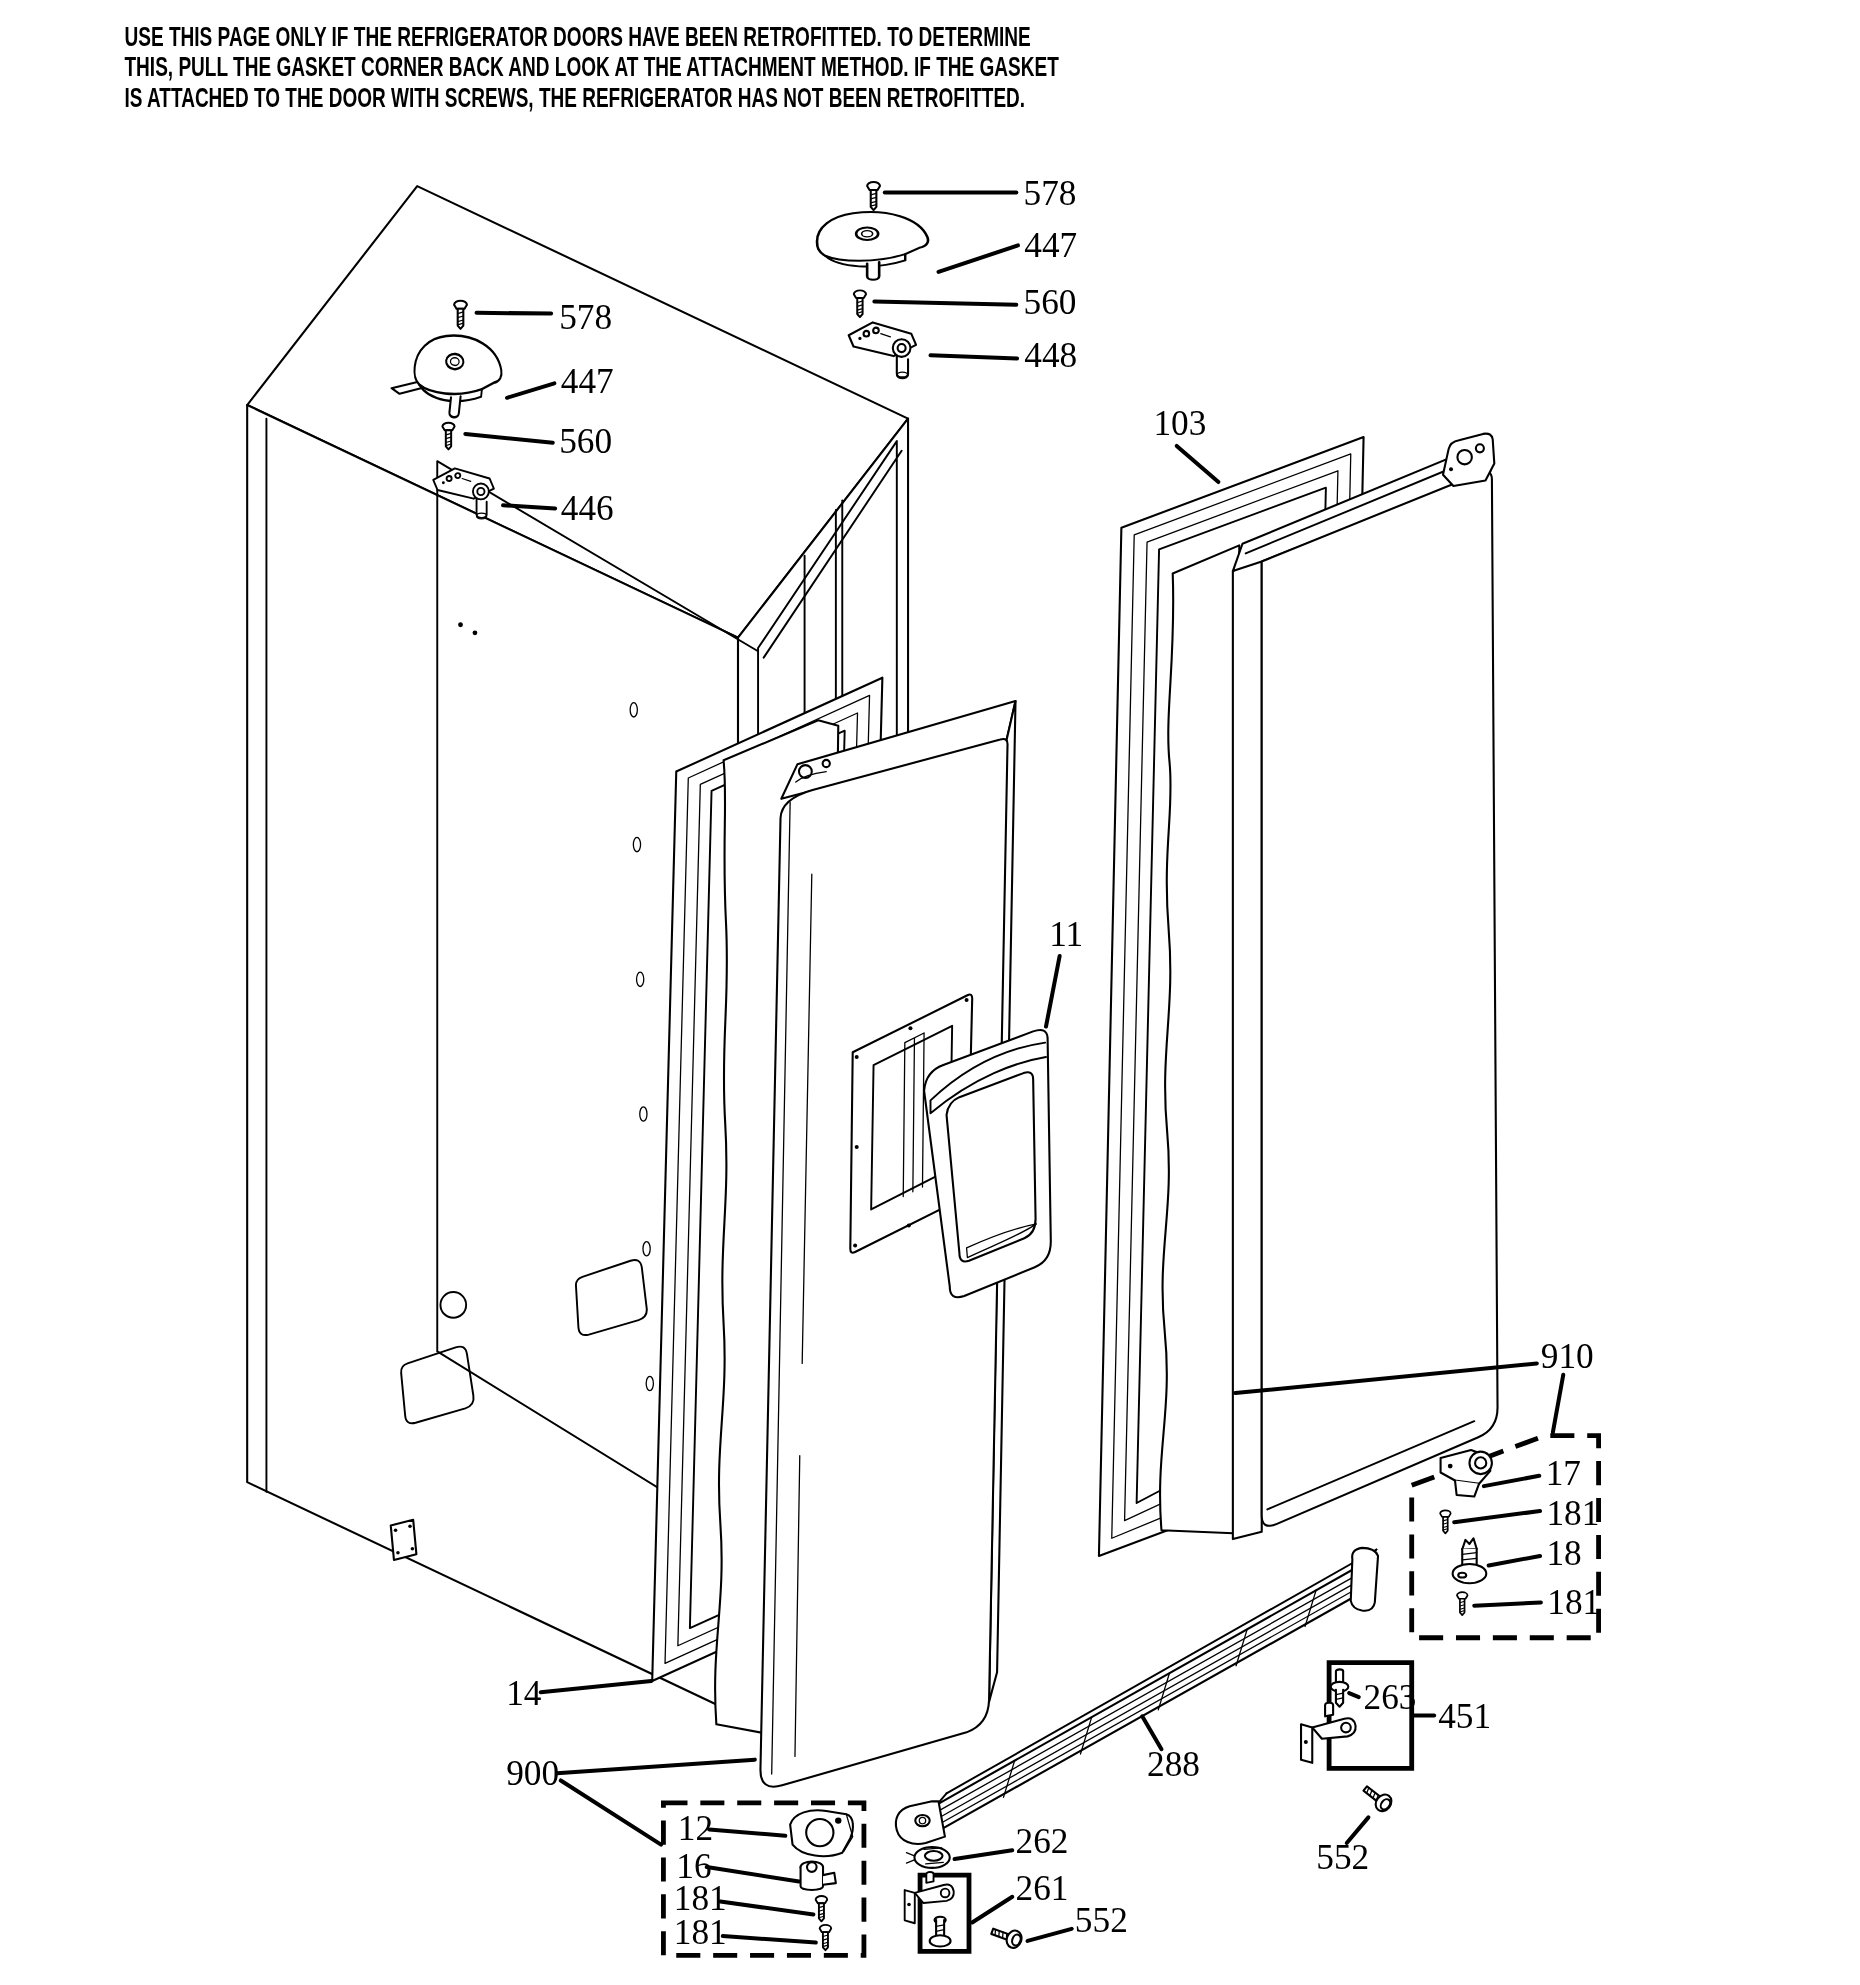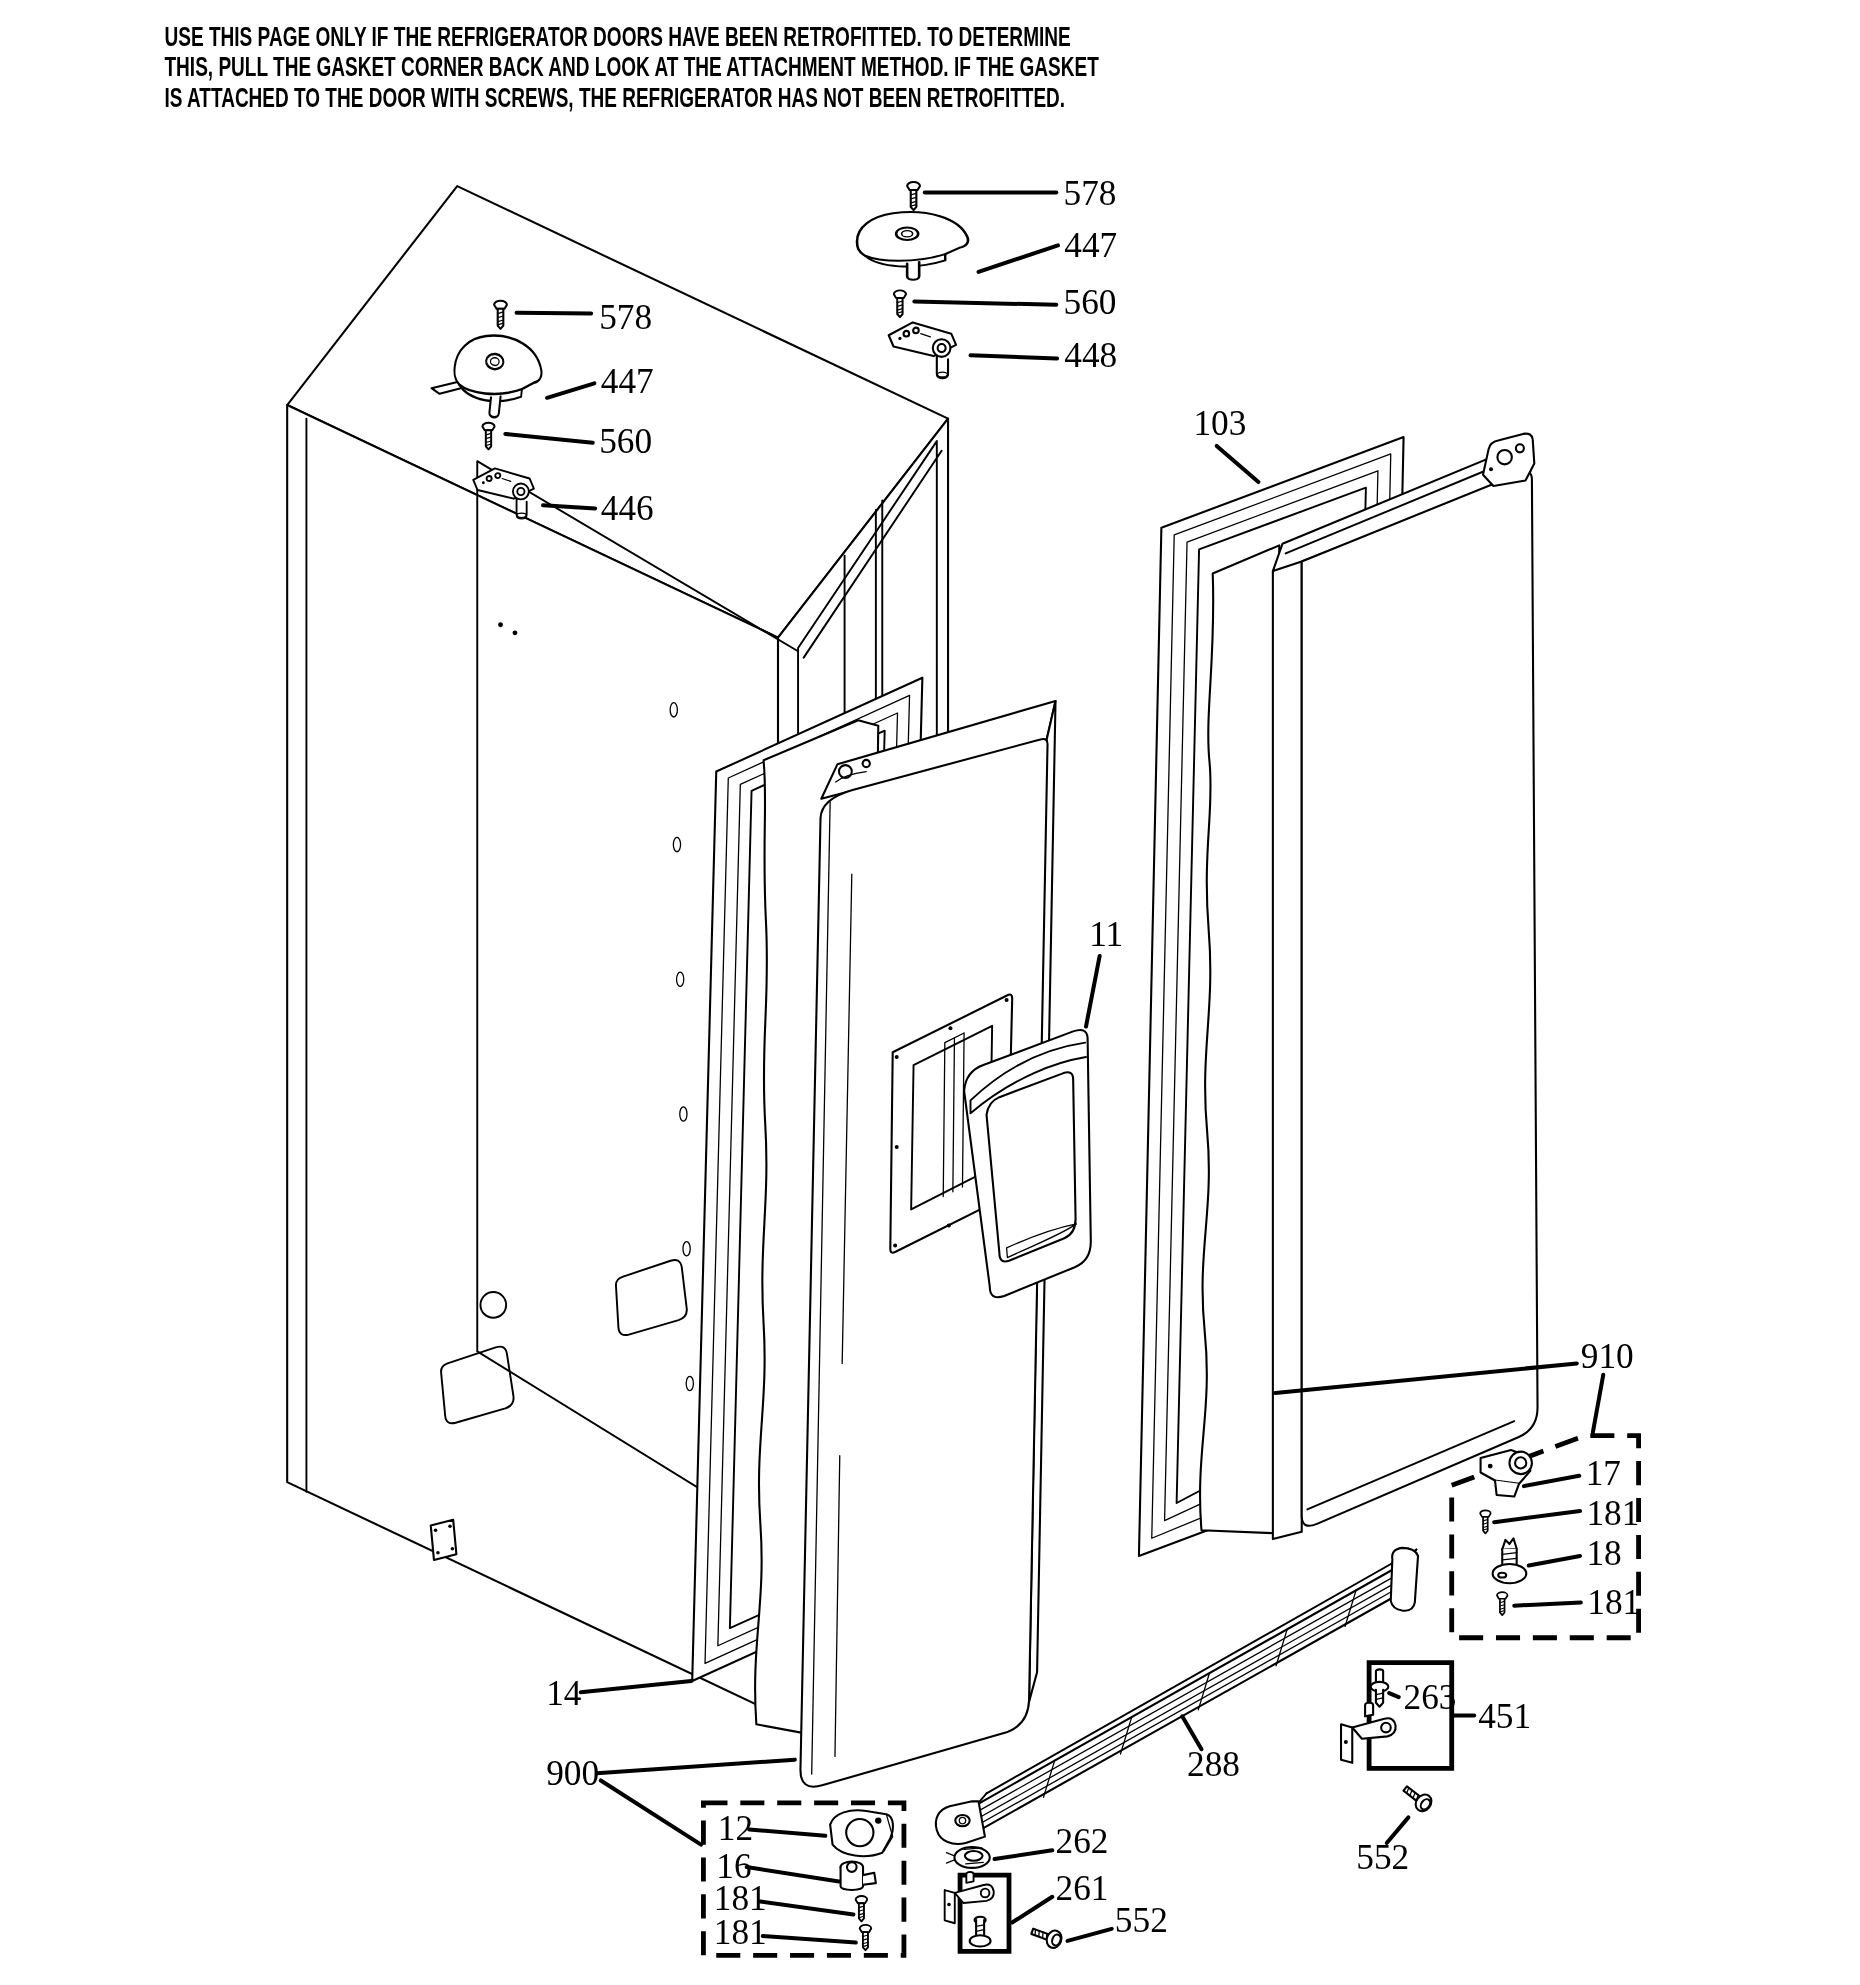--- a/index.html
+++ b/index.html
@@ -1,17 +1,17 @@
 <!DOCTYPE html>
 <html style="--ink: #000000; --paper: #ffffff;font-size:13px"><head>
 <meta charset="utf-8">
 <style>
   :root { --ink:#000; --paper:#fff; }
   html,body { margin:0; padding:0; background:var(--paper); }
-  #stage { width:1655px; height:1985px; position:relative; background:var(--paper);padding-left:40px; }
+  #stage { width:1655px; height:1985px; position:relative; background:var(--paper); }
   svg { display:block; }
   .hdr { font:700 34px "Liberation Sans", sans-serif; fill:var(--ink); }
   .plabel { font:44px "Liberation Serif", serif; fill:var(--ink); }
   .leader { stroke:var(--ink); stroke-width:5; stroke-linecap:round; fill:none; }
   .gbox { fill:none; stroke:var(--ink); stroke-width:6; }
   .gbox.dashed { stroke-dasharray:30 16; }
   .ln { fill:none; stroke:var(--ink); stroke-width:2.4; stroke-linecap:round; stroke-linejoin:round; }
   .wf { fill:var(--paper); stroke:var(--ink); stroke-width:2.6; stroke-linecap:round; stroke-linejoin:round; }
   .thin { stroke-width:1.6; }
   .dot { fill:var(--ink); stroke:none; }

